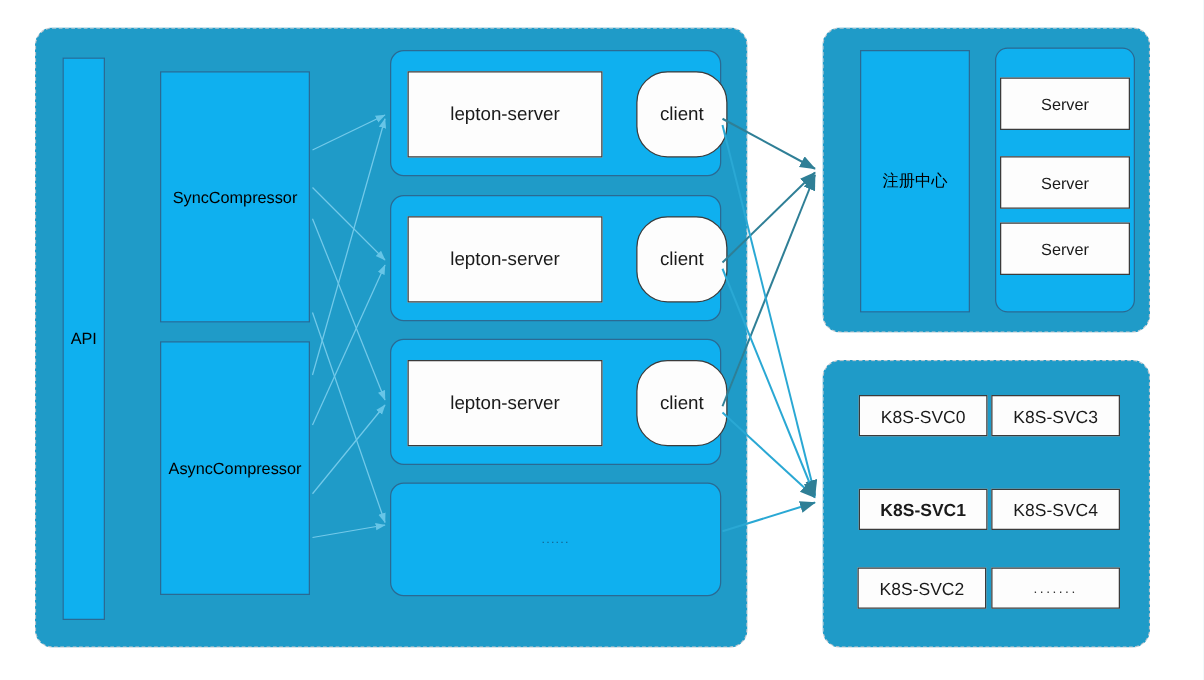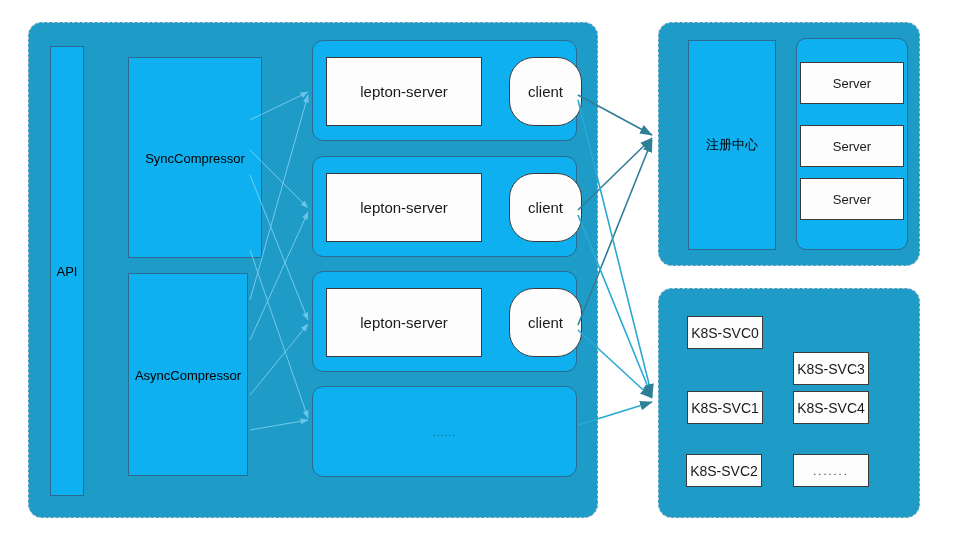--- a/index.html
+++ b/index.html
@@ -32,21 +32,21 @@
   .cyan-label{
     position:absolute;left:0;right:0;top:50%;
     transform:translateY(-50%);
     text-align:center;
     color:#000000;
     font-size:13px;
     white-space:nowrap;
   }
 
   #api            {left:50px; top:46px;  width:34px;  height:450px;}
-  #sync           {left:128px;top:57px;  width:134px; height:201px;text-decoration:underline;}
+  #sync           {left:128px;top:57px;  width:120px; height:201px;text-decoration:underline;}
   #async          {left:128px;top:273px; width:120px; height:203px;}
 
   
   .pod{
     position:absolute;
     background:#0fb0ef;
     border:1px solid #2a6a93;
     border-radius:11px;
     box-sizing:border-box;
   }
@@ -76,24 +76,24 @@
 
   
   #reg-center{left:688px;top:40px; width:88px; height:210px;}
   #reg-group {left:796px;top:38px; width:112px;height:212px;border-radius:10px;}
   .reg-server{width:104px;height:42px;font-size:13px;}
   #reg-s0{left:800px;top:62px;}
   #reg-s1{left:800px;top:125px;}
   #reg-s2{left:800px;top:178px;}
 
   
-  .k8s-box{width:76px;height:33px;font-size:14px;}
+  .k8s-box{width:103px;height:33px;font-size:14px;}
   #k0{left:687px;top:316px;}
-  #k3{left:793px;top:316px;margin-top:36px;}
-  #k1{left:687px;top:391px;}
+  #k3{left:793px;top:316px;}
+  #k1{left:687px;top:391px;font-weight:bold;}
   #k4{left:793px;top:391px;}
   #k2{left:686px;top:454px;}
   #k5{left:793px;top:454px;}
   .dots{font-size:11px;letter-spacing:2px;color:#333;}
 
   svg#wires{position:absolute;left:0;top:0;width:963px;height:544px;pointer-events:none;}
 </style>
 </head>
 <body>
 

